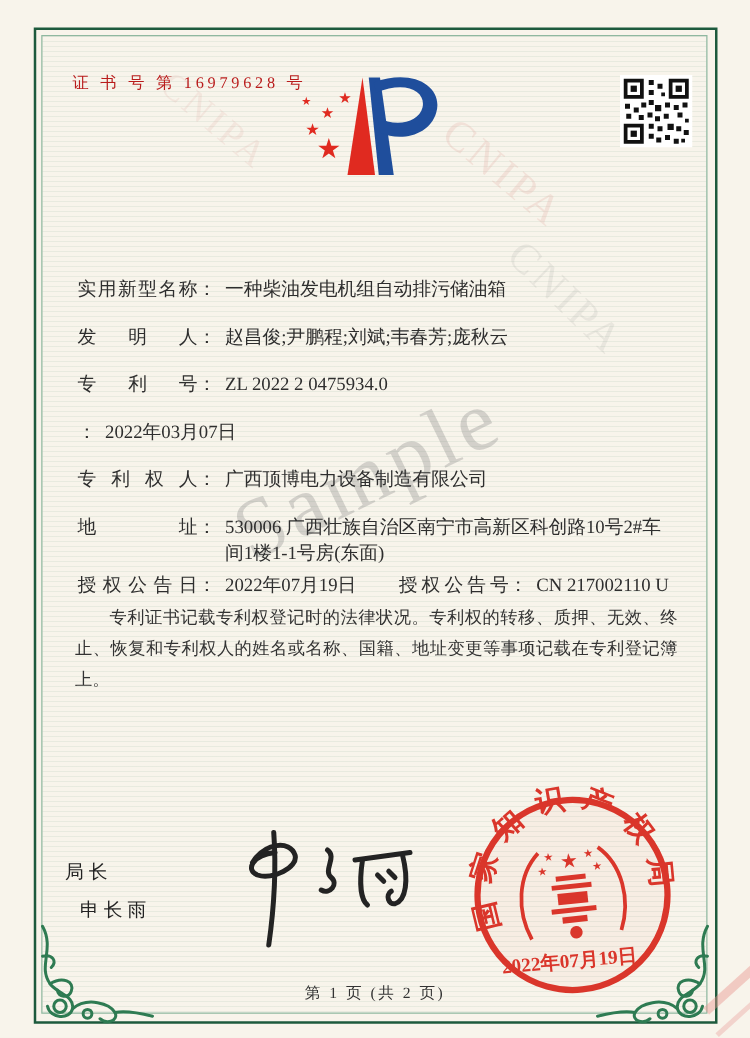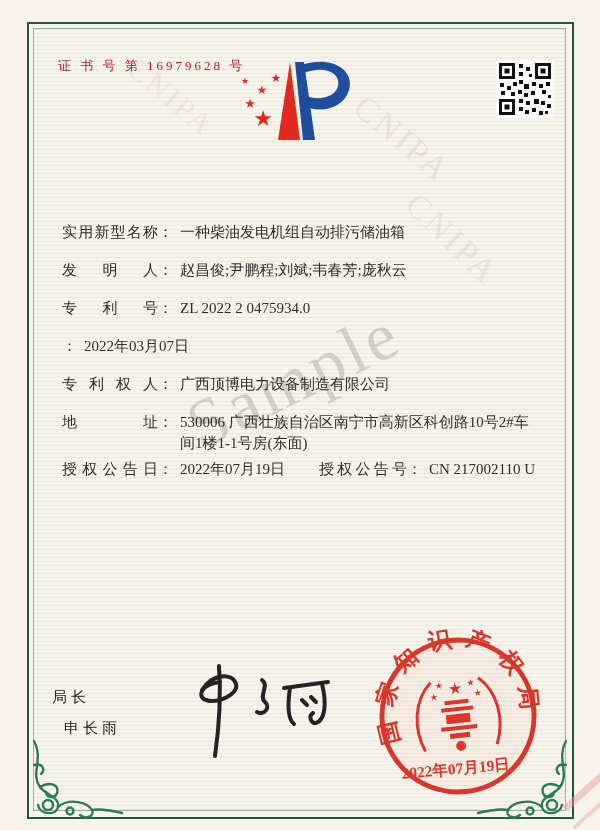--- a/index.html
+++ b/index.html
@@ -167,20 +167,21 @@
       <span>2022年07月19日</span>
       <span class="pair2">
         <span class="flabel">授权公告号</span>
           <span class="fcolon">：</span>
         <span>CN 217002110 U</span>
       </span>
     </div>
   </div>
 
   <div class="law">
+    <p>专利证书记载专利权登记时的法律状况。专利权的转移、质押、无效、终止、恢复和专利权人的姓名或名称、国籍、地址变更等事项记载在专利登记簿上。</p>
   </div>
 
   <div class="sig-title">局长</div>
   <div class="sig-name">申长雨</div>
   <svg class="sig-hand" width="175" height="112" viewBox="0 0 175 112">
     <g stroke="#232323" stroke-width="4" fill="none" stroke-linecap="round" stroke-linejoin="round">
       <path d="M30,34 C40,18 60,16 64,28 C67,38 46,48 34,44 C24,40 30,28 48,26"></path>
       <path d="M47,10 C49,38 47,72 43,100"></path>
       <path d="M90,24 C98,30 86,40 93,46 C99,51 92,60 85,56"></path>
       <path d="M112,32 L156,26"></path>
@@ -233,14 +234,15 @@
       <path d="M8,6 C18,24 4,38 14,52 C20,60 34,62 32,72 C30,81 14,80 12,70"></path>
       <path d="M32,72 C44,62 62,68 66,75 C69,81 60,85 54,80"></path>
       <path d="M14,52 C24,46 34,50 31,58 C29,64 20,63 20,57"></path>
       <path d="M66,75 C76,73 88,76 96,78"></path>
       <circle cx="22" cy="70" r="5"></circle>
       <circle cx="44" cy="76" r="3.5"></circle>
       <path d="M8,30 C16,28 20,34 15,39"></path>
     </g>
   </svg>
 
+  <div class="footer">第 1 页 (共 2 页)</div>
 
 </div>
 
 </body></html>

